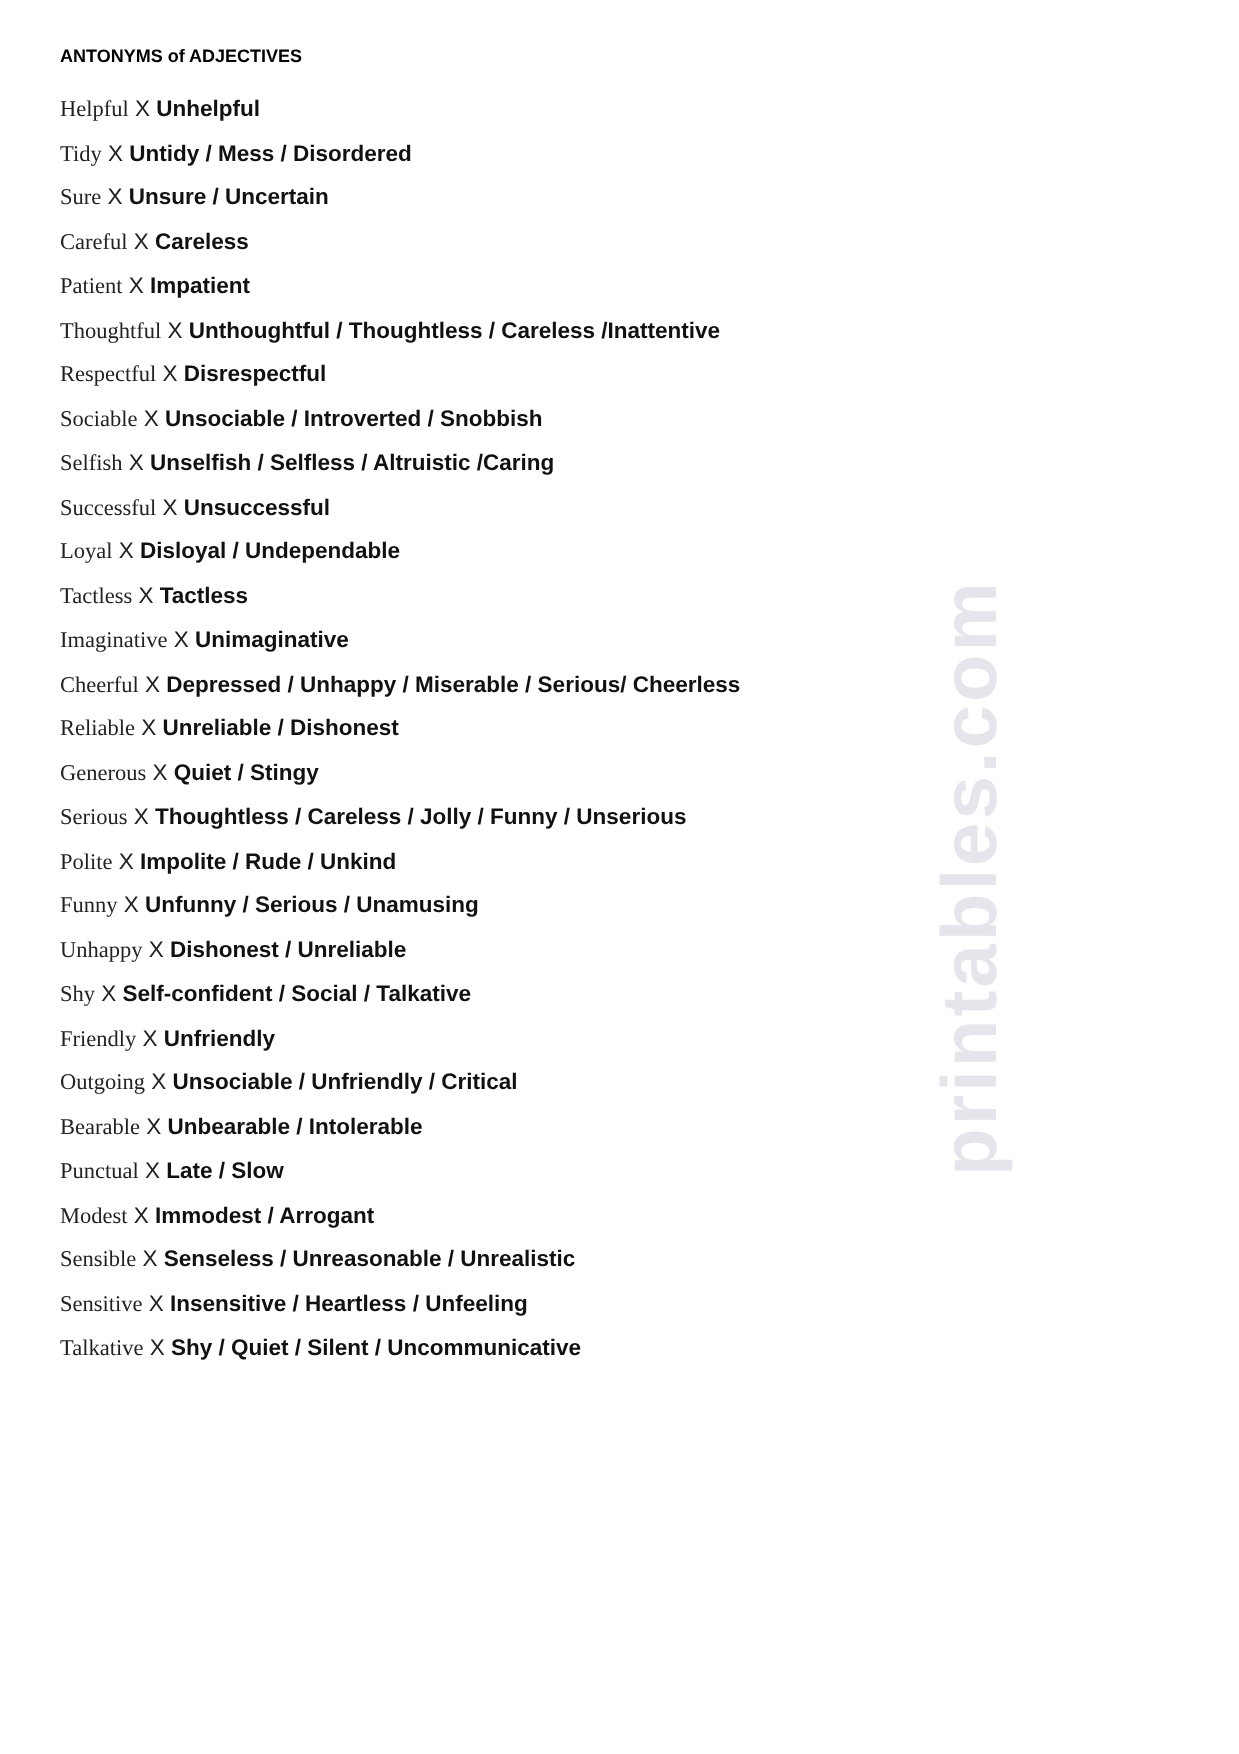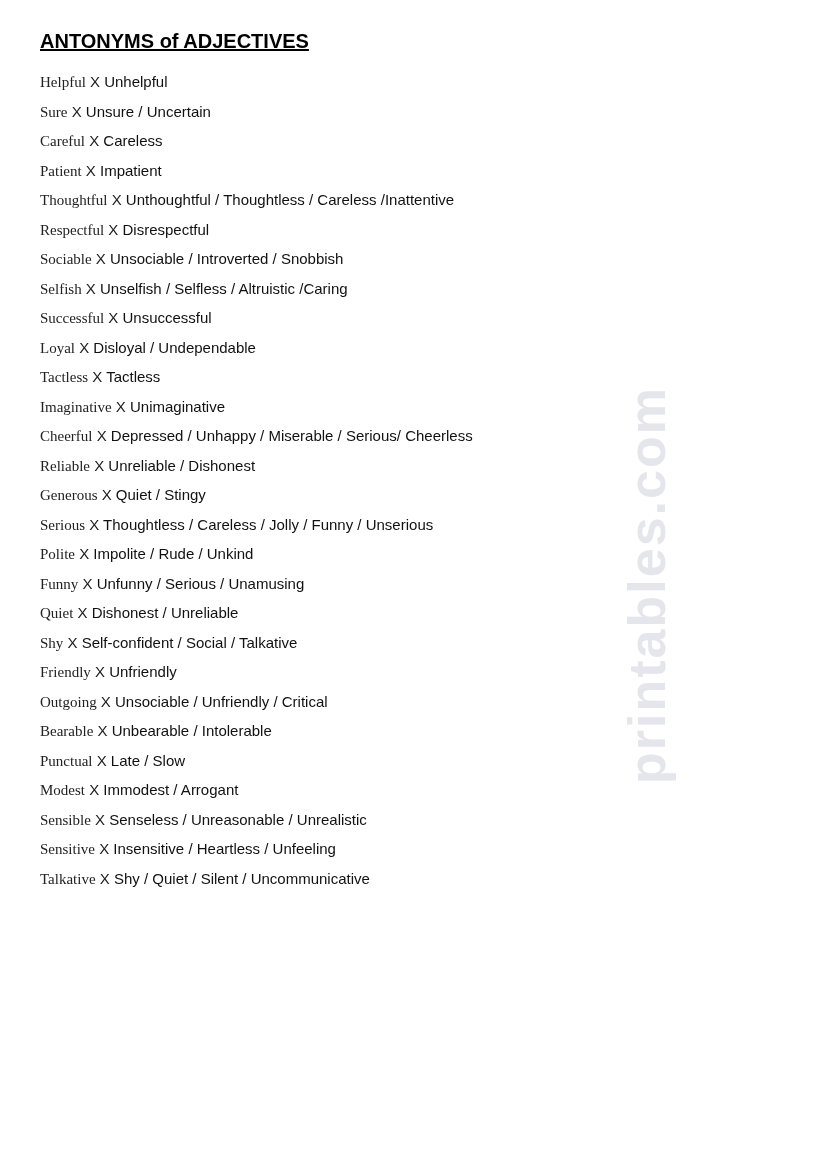--- a/index.html
+++ b/index.html
@@ -26,71 +26,71 @@
       color: rgba(180, 180, 200, 0.35);
       font-family: Arial, sans-serif;
       font-weight: bold;
       letter-spacing: 2px;
       white-space: nowrap;
       pointer-events: none;
       user-select: none;
       transform-origin: center center;
     }
     .page-title {
-      font-size: 20px;
+      font-size: 12px;
       font-weight: bold;
       margin-bottom: 18px;
-      text-decoration: underline;
     }
     .antonym-list {
       list-style: none;
     }
     .antonym-list li {
       margin-bottom: 7px;
       line-height: 1.5;
     }
     .word-normal {
       font-weight: normal;
       color: #222;
       font-family: Liberation Serif, serif;
     }
     .word-bold {
-      font-weight: normal;
+      font-weight: bold;
       color: #111;
     }
     .x-mark {
       font-weight: normal;
       color: #222;
     }
   </style>
 </head>
 <body>
 
 <div class="page-title">ANTONYMS of ADJECTIVES</div>
 
 <ul class="antonym-list">
 <li><span class="word-normal">Helpful</span><span class="x-mark"> X </span><span class="word-bold">Unhelpful</span></li>
+    <li><span class="word-normal">Tidy</span><span class="x-mark"> X </span><span class="word-bold">Untidy / Mess / Disordered</span></li>
     <li><span class="word-normal">Sure</span><span class="x-mark"> X </span><span class="word-bold">Unsure / Uncertain</span></li>
     <li><span class="word-normal">Careful</span><span class="x-mark"> X </span><span class="word-bold">Careless</span></li>
     <li><span class="word-normal">Patient</span><span class="x-mark"> X </span><span class="word-bold">Impatient</span></li>
     <li><span class="word-normal">Thoughtful</span><span class="x-mark"> X </span><span class="word-bold">Unthoughtful / Thoughtless / Careless /Inattentive</span></li>
     <li><span class="word-normal">Respectful</span><span class="x-mark"> X </span><span class="word-bold">Disrespectful</span></li>
     <li><span class="word-normal">Sociable</span><span class="x-mark"> X </span><span class="word-bold">Unsociable / Introverted / Snobbish</span></li>
     <li><span class="word-normal">Selfish</span><span class="x-mark"> X </span><span class="word-bold">Unselfish / Selfless / Altruistic /Caring</span></li>
     <li><span class="word-normal">Successful</span><span class="x-mark"> X </span><span class="word-bold">Unsuccessful</span></li>
     <li><span class="word-normal">Loyal</span><span class="x-mark"> X </span><span class="word-bold">Disloyal / Undependable</span></li>
     <li><span class="word-normal">Tactless</span><span class="x-mark"> X </span><span class="word-bold">Tactless</span></li>
     <li><span class="word-normal">Imaginative</span><span class="x-mark"> X </span><span class="word-bold">Unimaginative</span></li>
     <li><span class="word-normal">Cheerful</span><span class="x-mark"> X </span><span class="word-bold">Depressed / Unhappy / Miserable / Serious/ Cheerless</span></li>
     <li><span class="word-normal">Reliable</span><span class="x-mark"> X </span><span class="word-bold">Unreliable / Dishonest</span></li>
     <li><span class="word-normal">Generous</span><span class="x-mark"> X </span><span class="word-bold">Quiet / Stingy</span></li>
     <li><span class="word-normal">Serious</span><span class="x-mark"> X </span><span class="word-bold">Thoughtless / Careless / Jolly / Funny / Unserious</span></li>
     <li><span class="word-normal">Polite</span><span class="x-mark"> X </span><span class="word-bold">Impolite / Rude / Unkind</span></li>
     <li><span class="word-normal">Funny</span><span class="x-mark"> X </span><span class="word-bold">Unfunny / Serious / Unamusing</span></li>
-    <li><span class="word-normal">Quiet</span><span class="x-mark"> X </span><span class="word-bold">Dishonest / Unreliable</span></li>
+    <li><span class="word-normal">Unhappy</span><span class="x-mark"> X </span><span class="word-bold">Dishonest / Unreliable</span></li>
     <li><span class="word-normal">Shy</span><span class="x-mark"> X </span><span class="word-bold">Self-confident / Social / Talkative</span></li>
     <li><span class="word-normal">Friendly</span><span class="x-mark"> X </span><span class="word-bold">Unfriendly</span></li>
     <li><span class="word-normal">Outgoing</span><span class="x-mark"> X </span><span class="word-bold">Unsociable / Unfriendly / Critical</span></li>
     <li><span class="word-normal">Bearable</span><span class="x-mark"> X </span><span class="word-bold">Unbearable / Intolerable</span></li>
     <li><span class="word-normal">Punctual</span><span class="x-mark"> X </span><span class="word-bold">Late / Slow</span></li>
     <li><span class="word-normal">Modest</span><span class="x-mark"> X </span><span class="word-bold">Immodest / Arrogant</span></li>
     <li><span class="word-normal">Sensible</span><span class="x-mark"> X </span><span class="word-bold">Senseless / Unreasonable / Unrealistic</span></li>
     <li><span class="word-normal">Sensitive</span><span class="x-mark"> X </span><span class="word-bold">Insensitive / Heartless / Unfeeling</span></li>
     <li><span class="word-normal">Talkative</span><span class="x-mark"> X </span><span class="word-bold">Shy / Quiet / Silent / Uncommunicative</span></li>
   </ul>

